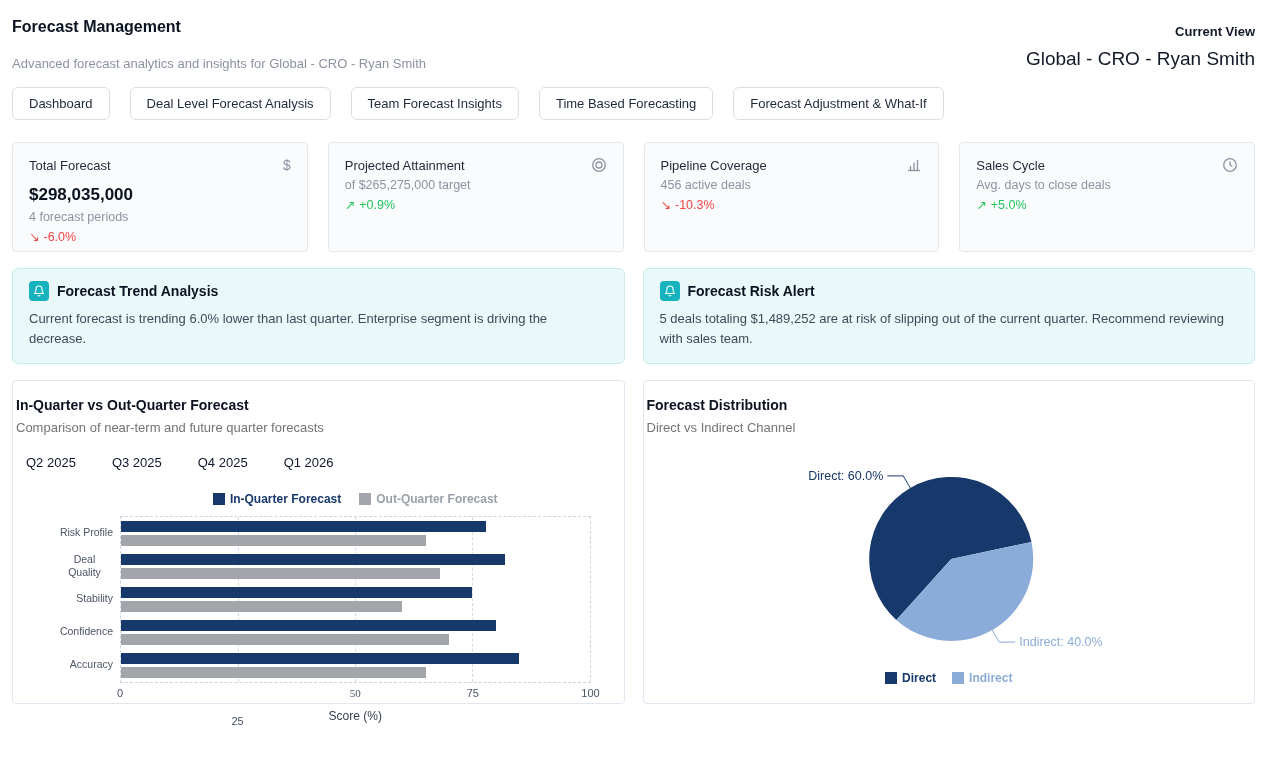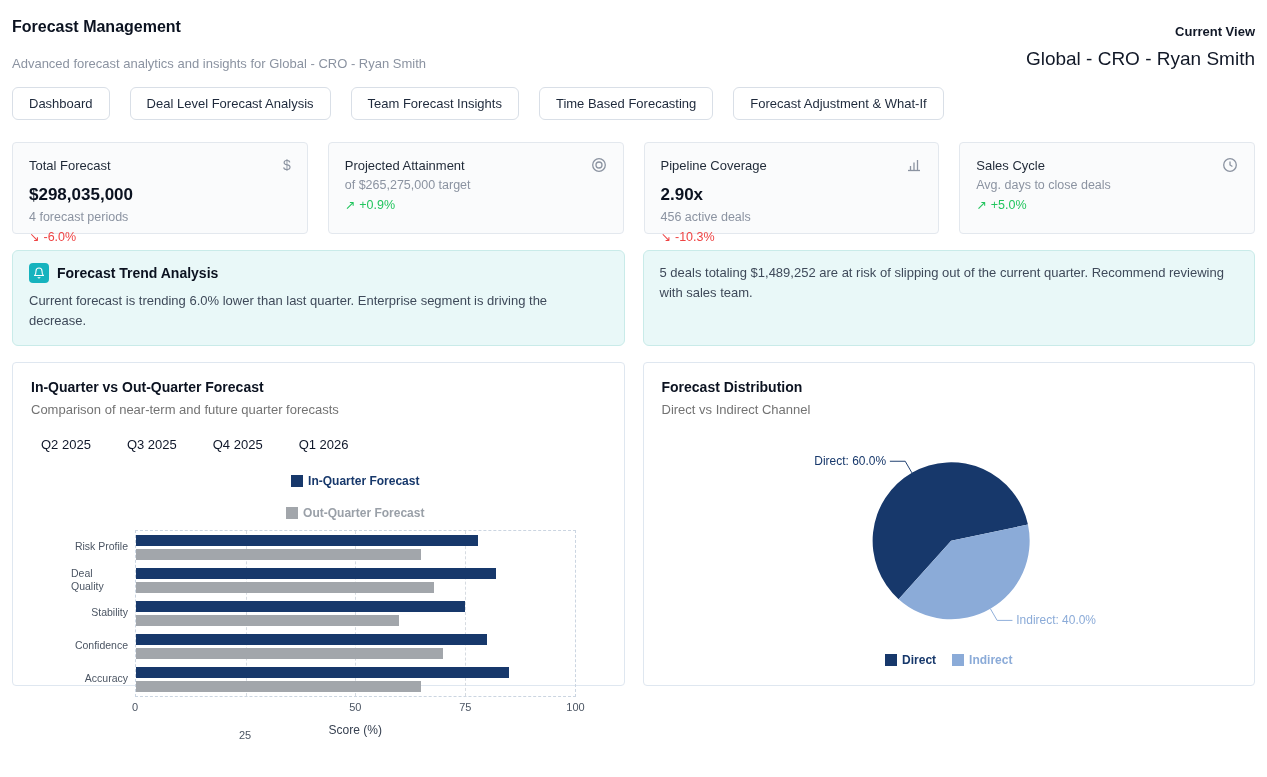--- a/index.html
+++ b/index.html
@@ -26,21 +26,21 @@
   .nav-tab {
     background: #ffffff; border: 1px solid #d9dfe7; border-radius: 6px;
     padding: 8px 16px; font-size: 13px; color: #1e293b; cursor: pointer;
     font-family: inherit; white-space: nowrap;
   }
 
   
   .kpi-grid { display: grid; grid-template-columns: repeat(4, 1fr); gap: 20px; margin-bottom: 16px; }
   .kpi-card {
     border: 1px solid #e3e8ee; background: #fafbfc; border-radius: 4px;
-    padding: 14px 16px; height: 92px;
+    padding: 14px 16px; height: 110px;
   }
   .kpi-head { display: flex; justify-content: space-between; align-items: center; }
   .kpi-title { font-size: 13px; color: #1f2937; }
   .kpi-icon { color: #8b93a1; display: flex; align-items: center; }
   .kpi-icon svg { stroke: #8b93a1; }
   .kpi-dollar { font-size: 14px; color: #8b93a1; }
   .kpi-value { font-size: 17px; font-weight: 700; margin-top: 12px; color: #0b1220; }
   .kpi-sub { font-size: 12.5px; color: #8b93a1; margin-top: 5px; }
   .kpi-delta { font-size: 12.5px; margin-top: 5px; display: flex; align-items: center; gap: 4px; }
   .delta-down { color: #ef4444; }
@@ -52,36 +52,36 @@
   .alert-head { display: flex; align-items: center; gap: 8px; margin-bottom: 8px; }
   .alert-icon {
     width: 20px; height: 20px; border-radius: 4px; color: #fff;
     display: flex; align-items: center; justify-content: center; flex: 0 0 auto;
   }
   .alert-title { font-size: 14px; font-weight: 700; color: #0b1220; }
   .alert-msg { font-size: 13px; color: #3f4a5a; line-height: 1.55; }
 
   
   .chart-grid { display: grid; grid-template-columns: 1fr 1fr; gap: 18px; }
-  .chart-card { border: 1px solid #dfe7f0; border-radius: 4px; padding: 16px 18px; height: 324px; background: #fff; }
+  .chart-card { border: 1px solid #dfe7f0; border-radius: 4px; padding: 16px 3px; height: 324px; background: #fff; }
   .chart-title { font-size: 14px; font-weight: 700; margin: 0; color: #0b1220; }
   .chart-sub { font-size: 13px; color: #737373; margin-top: 7px; }
 
   .quarter-tabs { display: flex; gap: 36px; margin: 14px 0 0 10px; }
   .quarter-tab { background: none; border: none; font-family: inherit; font-size: 13px; color: #0f172a; cursor: pointer; padding: 6px 0; }
 
-  .legend-row { display: flex; justify-content: center; align-items: center; gap: 18px; margin: 16px 30px 0 104px; flex-direction: column; }
+  .legend-row { display: flex; justify-content: center; align-items: center; gap: 18px; margin: 16px 30px 0 104px; }
   .legend-item { display: flex; align-items: center; gap: 5px; font-size: 12px; font-weight: 700; }
   .legend-swatch { width: 12px; height: 12px; display: inline-block; }
   .legend-in-label { color: #17386b; }
   .legend-out-label { color: #9aa0a8; }
 
   .plot-wrap { display: flex; margin: 10px 30px 0 40px; }
   .ylabels { width: 64px; flex: 0 0 auto; }
-  .ylabel { height: 33px; display: flex; align-items: center; justify-content: flex-end; padding-right: 7px; font-size: 10.5px; color: #4b5563; text-align: left; line-height: 1.2; }
+  .ylabel { height: 33px; display: flex; align-items: center; justify-content: flex-end; padding-right: 7px; font-size: 10.5px; color: #4b5563; text-align: center; line-height: 1.2; }
   .plot { position: relative; flex: 1; border: 1px dashed #cbd5e1; }
   .gridline { position: absolute; top: 0; bottom: 0; width: 0; border-left: 1px dashed #d6dbe1; }
   .bar-row { height: 33px; display: flex; flex-direction: column; justify-content: center; gap: 3px; position: relative; }
   .bar { height: 11px; }
   .bar-in { background: #17386b; }
   .bar-out { background: #a2a6ab; }
   .xaxis { position: relative; height: 14px; margin: 4px 30px 0 104px; }
   .xtick { position: absolute; transform: translateX(-50%); font-size: 11px; color: #4b5563; }
   .xlabel { text-align: center; margin: 8px 30px 0 104px; font-size: 12px; color: #374151; }
 
@@ -152,21 +152,20 @@
         <span class="kpi-title">Pipeline Coverage</span>
         <span class="kpi-icon">
           <svg width="16" height="16" viewBox="0 0 16 16" fill="none" stroke-width="1.3">
             <path d="M2 13.5h12"></path>
             <path d="M4.5 13.5V9"></path>
             <path d="M8 13.5V5.5"></path>
             <path d="M11.5 13.5V3"></path>
           </svg>
         </span>
       </div>
-      <div class="kpi-value">2.90x</div>
       <div class="kpi-sub">456 active deals</div>
       <div class="kpi-delta delta-down">
         <span class="delta-arrow">↘</span>
         <span>-10.3%</span>
       </div>
     </div>
 
     <div class="kpi-card">
       <div class="kpi-head">
         <span class="kpi-title">Sales Cycle</span>
@@ -192,20 +191,29 @@
           <svg width="12" height="12" viewBox="0 0 24 24" fill="none" stroke="#ffffff" stroke-width="2.2" stroke-linecap="round" stroke-linejoin="round">
             <path d="M18 8a6 6 0 0 0-12 0c0 7-3 9-3 9h18s-3-2-3-9"></path>
             <path d="M13.7 21a2 2 0 0 1-3.4 0"></path>
           </svg>
         </span>
         <span class="alert-title">Forecast Trend Analysis</span>
       </div>
       <div class="alert-msg">Current forecast is trending 6.0% lower than last quarter. Enterprise segment is driving the decrease.</div>
     </div>
     <div class="alert-card">
+      <div class="alert-head">
+        <span class="alert-icon" style="background: rgb(22, 179, 190);">
+          <svg width="12" height="12" viewBox="0 0 24 24" fill="none" stroke="#ffffff" stroke-width="2.2" stroke-linecap="round" stroke-linejoin="round">
+            <path d="M18 8a6 6 0 0 0-12 0c0 7-3 9-3 9h18s-3-2-3-9"></path>
+            <path d="M13.7 21a2 2 0 0 1-3.4 0"></path>
+          </svg>
+        </span>
+        <span class="alert-title">Forecast Risk Alert</span>
+      </div>
       <div class="alert-msg">5 deals totaling $1,489,252 are at risk of slipping out of the current quarter. Recommend reviewing with sales team.</div>
     </div>
   </div>
 
   <div class="chart-grid">
 
     <div class="chart-card">
       <h2 class="chart-title">In-Quarter vs Out-Quarter Forecast</h2>
       <div class="chart-sub">Comparison of near-term and future quarter forecasts</div>
 
@@ -257,21 +265,21 @@
             </div>
             <div class="bar-row">
               <div class="bar bar-in" style="width: 85%; background: rgb(23, 56, 107);"></div>
               <div class="bar bar-out" style="width: 65%; background: rgb(162, 166, 171);"></div>
             </div>
           </div>
       </div>
       <div class="xaxis" id="xaxis">
           <span class="xtick" style="left: 0%;">0</span>
           <span class="xtick" style="left: 25%; margin-top: 28px;">25</span>
-          <span class="xtick" style="left: 50%;">50</span>
+          <span class="xtick" style="left: 50%; font-family: Liberation Serif, serif;">50</span>
           <span class="xtick" style="left: 75%;">75</span>
           <span class="xtick" style="left: 100%;">100</span>
         </div>
       <div class="xlabel">Score (%)</div>
     </div>
 
     <div class="chart-card">
       <h2 class="chart-title">Forecast Distribution</h2>
       <div class="chart-sub">Direct vs Indirect Channel</div>
 

